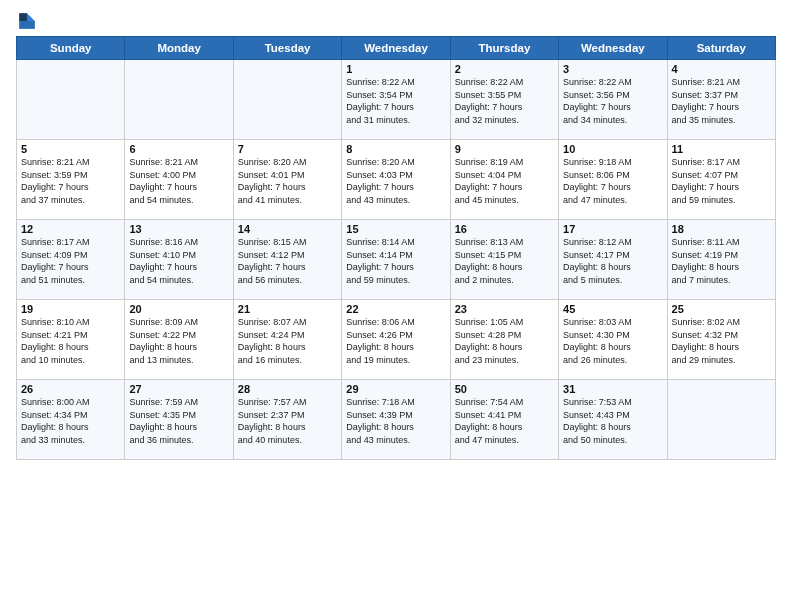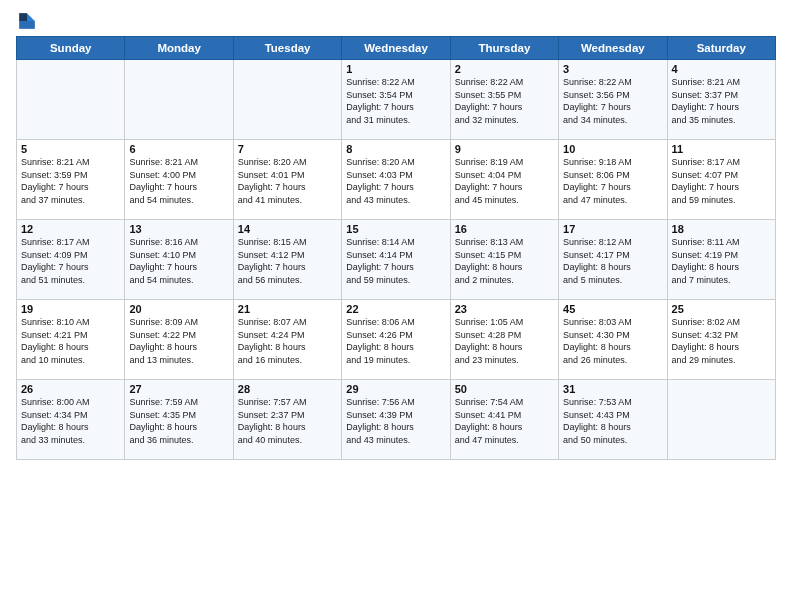--- a/index.html
+++ b/index.html
@@ -328,21 +328,21 @@
           </td>
           <td>
             <span class="day-num">28</span>
             <div class="cell-text">Sunrise: 7:57 AM</div>
             <div class="cell-text">Sunset: 2:37 PM</div>
             <div class="cell-text">Daylight: 8 hours</div>
             <div class="cell-text">and 40 minutes.</div>
           </td>
           <td>
             <span class="day-num">29</span>
-            <div class="cell-text">Sunrise: 7:56 AM</div>
+            <div class="cell-text">Sunrise: 7:18 AM</div>
             <div class="cell-text">Sunset: 4:39 PM</div>
             <div class="cell-text">Daylight: 8 hours</div>
             <div class="cell-text">and 43 minutes.</div>
           </td>
           <td>
             <span class="day-num">50</span>
             <div class="cell-text">Sunrise: 7:54 AM</div>
             <div class="cell-text">Sunset: 4:41 PM</div>
             <div class="cell-text">Daylight: 8 hours</div>
             <div class="cell-text">and 47 minutes.</div>

